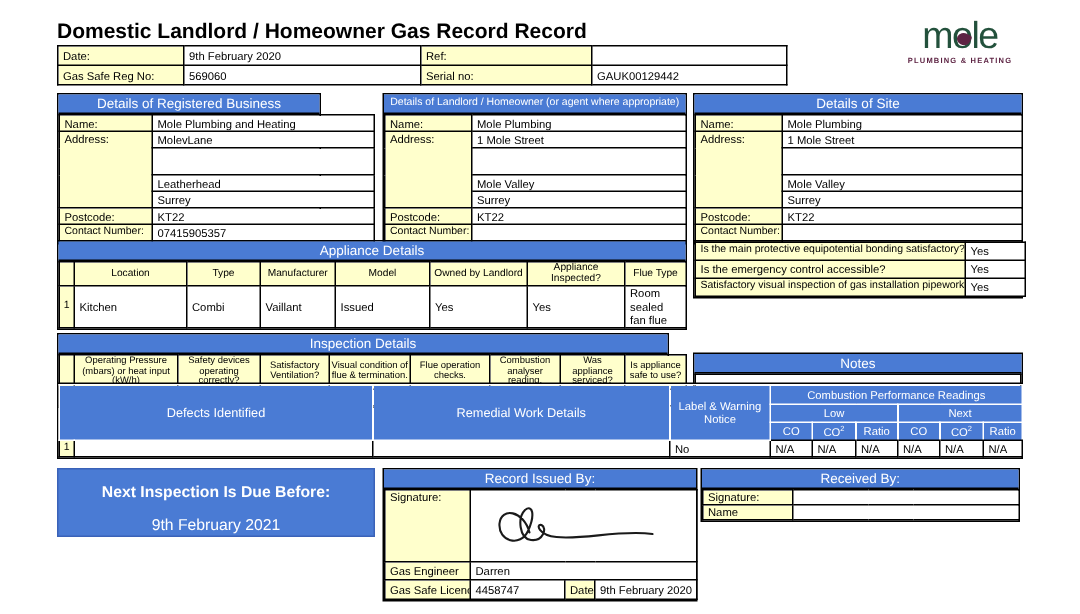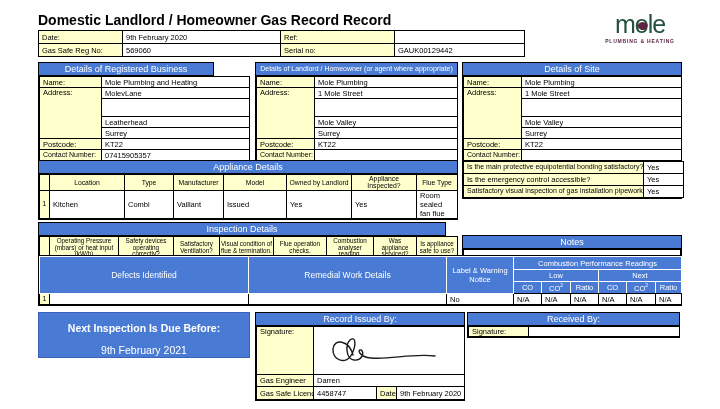--- a/index.html
+++ b/index.html
@@ -387,17 +387,21 @@
           <col style="width:60px">
           <col style="width:50px">
           <col style="width:30px">
           <col style="width:71px">
         </colgroup>
       <tbody>
           <tr style="height:10px">
         <td class="lbl">Signature:</td>
         <td class="field" colspan="3"></td>
       </tr>
+      <tr style="height:10px">
+        <td class="lbl">Name</td>
+        <td class="field" colspan="3"></td>
+      </tr>
     </tbody>
       </table>
   </div>
 
 </div>
 
 </body></html>

